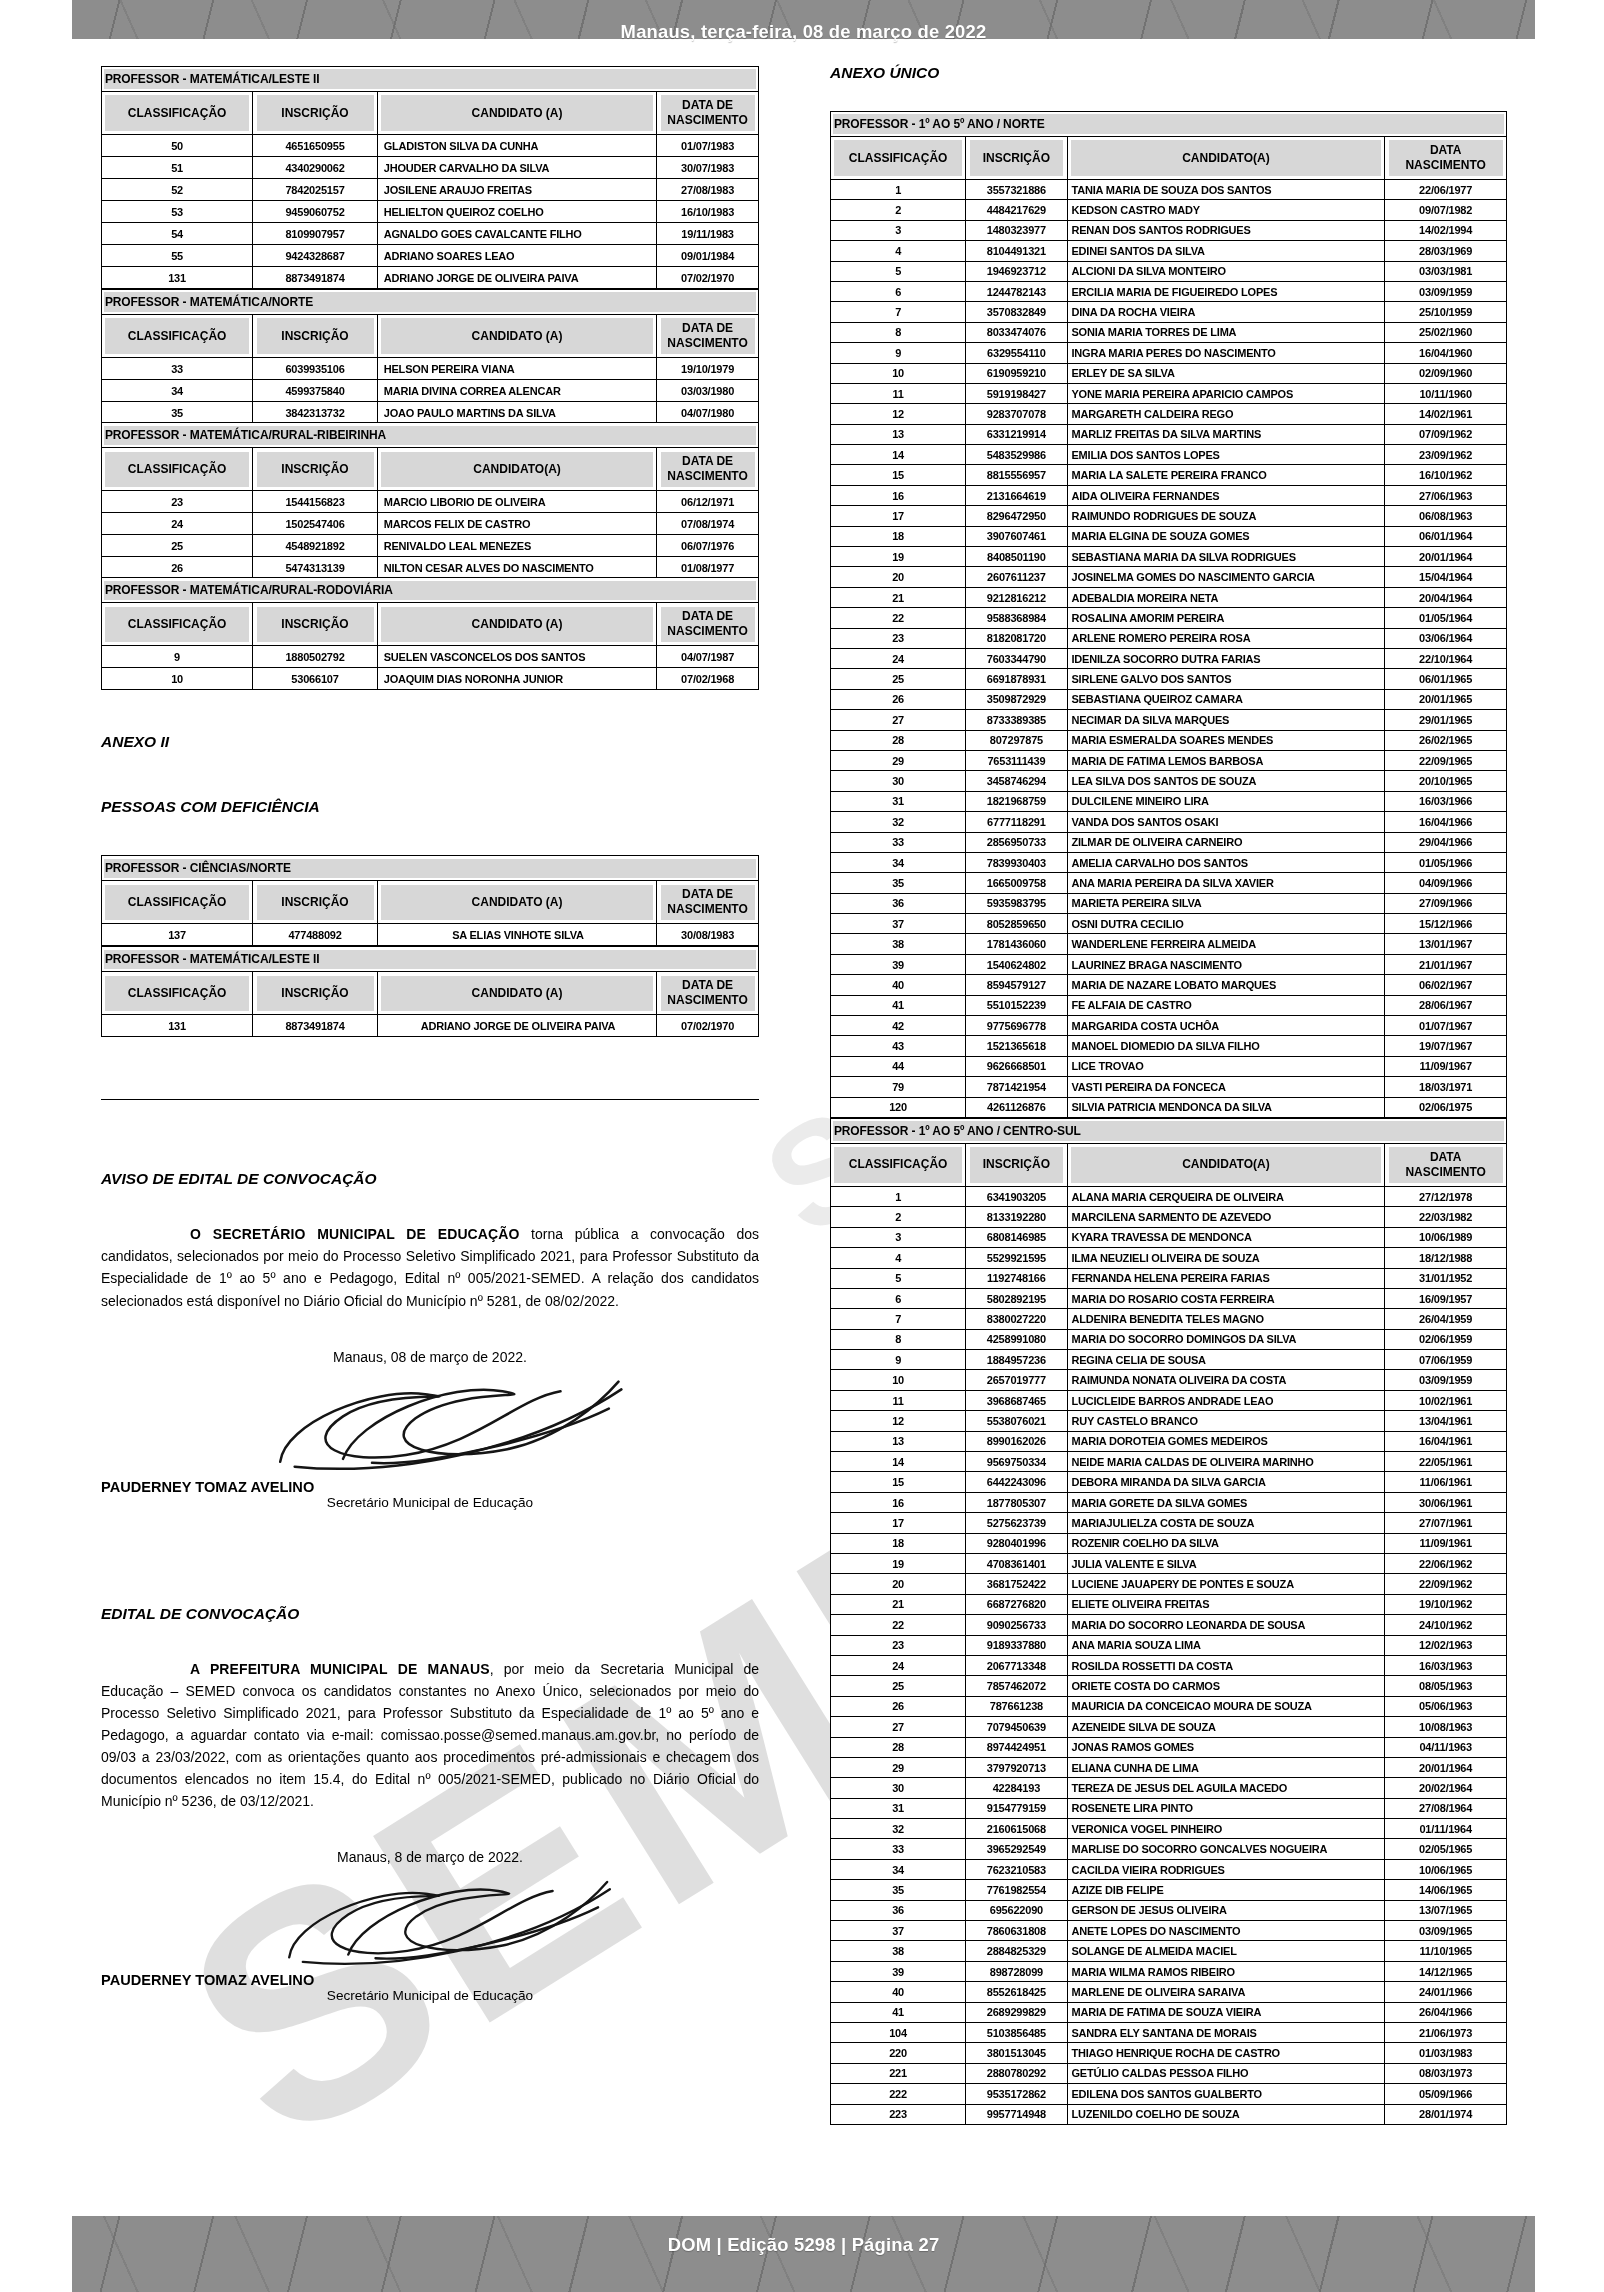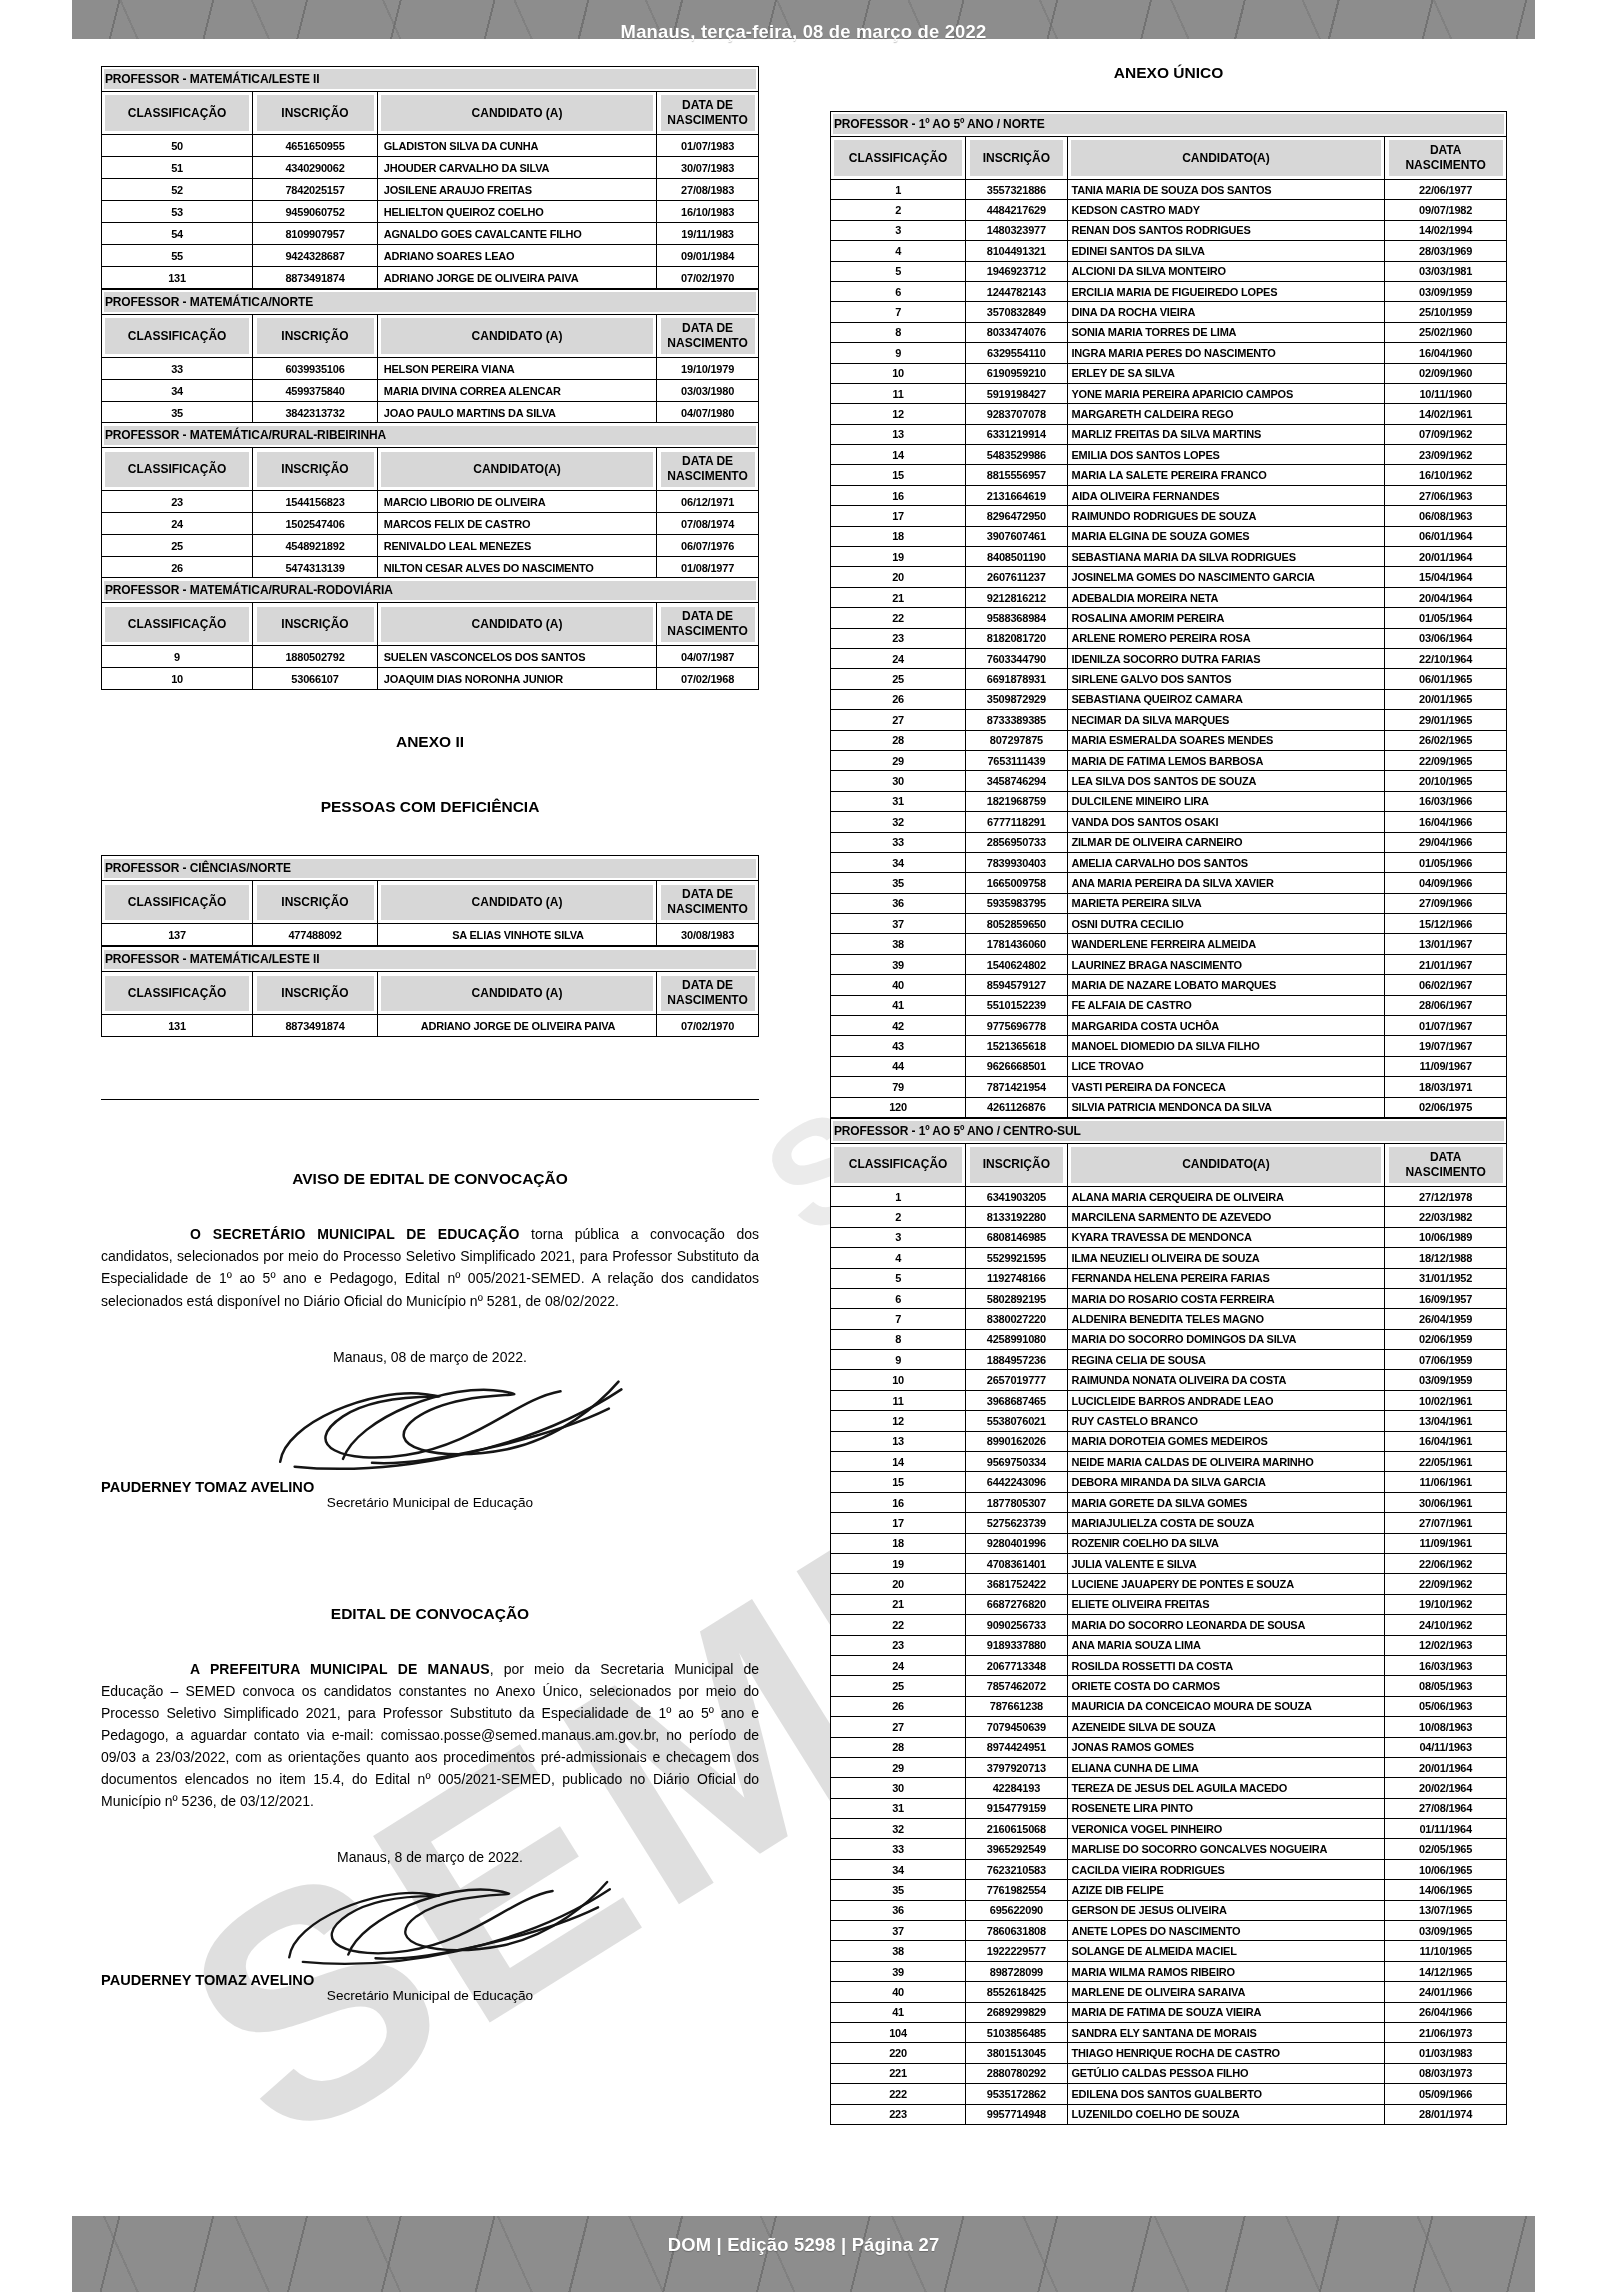--- a/index.html
+++ b/index.html
@@ -50,21 +50,21 @@
   table.center-names .c-name { text-align:center; }
   
   table.lt col:nth-child(1){width:23%} table.lt col:nth-child(2){width:19%}
   table.lt col:nth-child(3){width:42.5%} table.lt col:nth-child(4){width:15.5%}
   table.rt col:nth-child(1){width:20%} table.rt col:nth-child(2){width:15%}
   table.rt col:nth-child(3){width:47%} table.rt col:nth-child(4){width:18%}
   table.rt td { padding:1px 3.9px; font-size:11px; height:20.4px; }
   table.lt td { height:22px; }
   .stack + .stack { margin-top:-1.9px; }
   
-  .h-center { text-align:center; font-weight:bold; font-size:15.5px; }
+  .h-center { text-align:left; font-weight:bold; font-size:15.5px;font-style:italic; }
   .anexo2-title    { margin-top:43px; }
   .anexo2-subtitle { margin-top:47px; margin-bottom:39px; }
   .divider { border-top:1.9px solid #000; margin-top:62px; position:relative; z-index:2; }
   .aviso-title  { margin-top:70px; }
   .edital-title { margin-top:95px; }
   .para {
     margin-top:35px; text-align:justify; font-size:14px; line-height:1.58;
     text-indent:89px; position:relative; z-index:2;
   }
   .para b { letter-spacing:0.1px; }
@@ -893,21 +893,21 @@
             <td class="c-date" data-name="nascimento-cell">13/07/1965</td>
           </tr>
           <tr data-name="table-row">
             <td class="c-class" data-name="classificacao-cell">37</td>
             <td class="c-insc" data-name="inscricao-cell">7860631808</td>
             <td class="c-name" data-name="candidato-cell">ANETE LOPES DO NASCIMENTO</td>
             <td class="c-date" data-name="nascimento-cell">03/09/1965</td>
           </tr>
           <tr data-name="table-row">
             <td class="c-class" data-name="classificacao-cell">38</td>
-            <td class="c-insc" data-name="inscricao-cell">1922229577</td>
+            <td class="c-insc" data-name="inscricao-cell">2884825329</td>
             <td class="c-name" data-name="candidato-cell">SOLANGE DE ALMEIDA MACIEL</td>
             <td class="c-date" data-name="nascimento-cell">11/10/1965</td>
           </tr>
           <tr data-name="table-row">
             <td class="c-class" data-name="classificacao-cell">39</td>
             <td class="c-insc" data-name="inscricao-cell">898728099</td>
             <td class="c-name" data-name="candidato-cell">MARIA WILMA RAMOS RIBEIRO</td>
             <td class="c-date" data-name="nascimento-cell">14/12/1965</td>
           </tr>
           <tr data-name="table-row">

